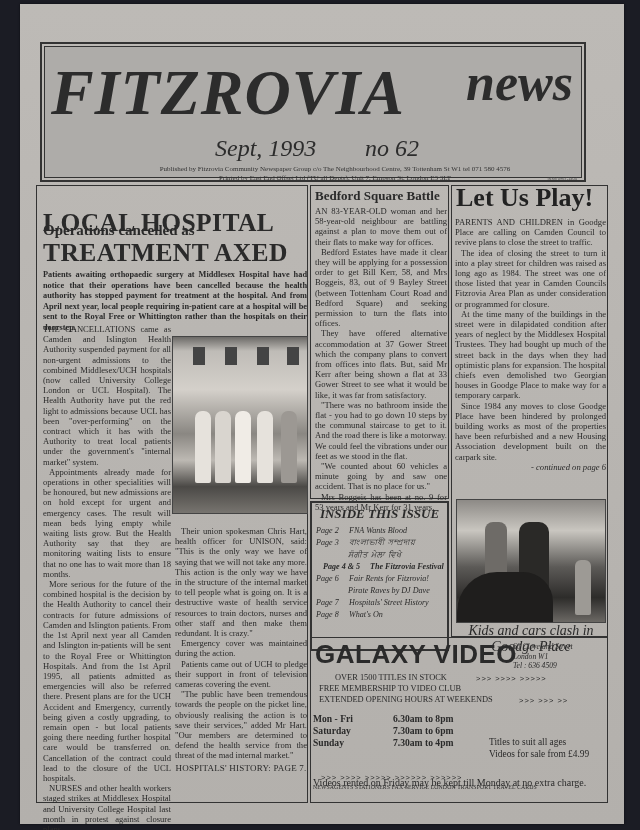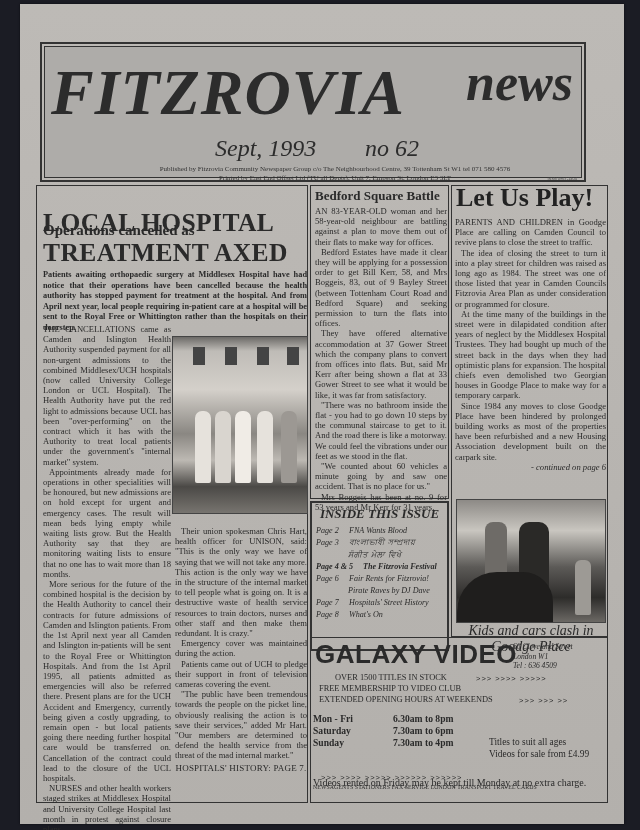--- a/index.html
+++ b/index.html
@@ -220,21 +220,21 @@
         <div class="inside-row">
           <span class="pg">Page 2</span><span>FNA Wants Blood</span>
         </div>
         <div class="inside-row">
           <span class="pg">Page 3</span><span class="script">বাংলাভাষী সম্প্রদায়</span>
         </div>
         <div class="inside-row indent">
           <span class="script">ਸੰਗੀਤ ਮੇਲਾ ਵਿਖੇ</span>
         </div>
         <div class="inside-row bold">
-          <span class="pg" style="min-width:44px;">Page 4 &amp; 5</span><span>The Fitzrovia Festival</span>
+          <span class="pg" style="min-width:44px;margin-left:7px;">Page 4 &amp; 5</span><span>The Fitzrovia Festival</span>
         </div>
         <div class="inside-row">
           <span class="pg">Page 6</span><span>Fair Rents for Fitzrovia!</span>
         </div>
         <div class="inside-row indent">
           <span>Pirate Raves by DJ Dave</span>
         </div>
         <div class="inside-row">
           <span class="pg">Page 7</span><span>Hospitals' Street History</span>
         </div>

